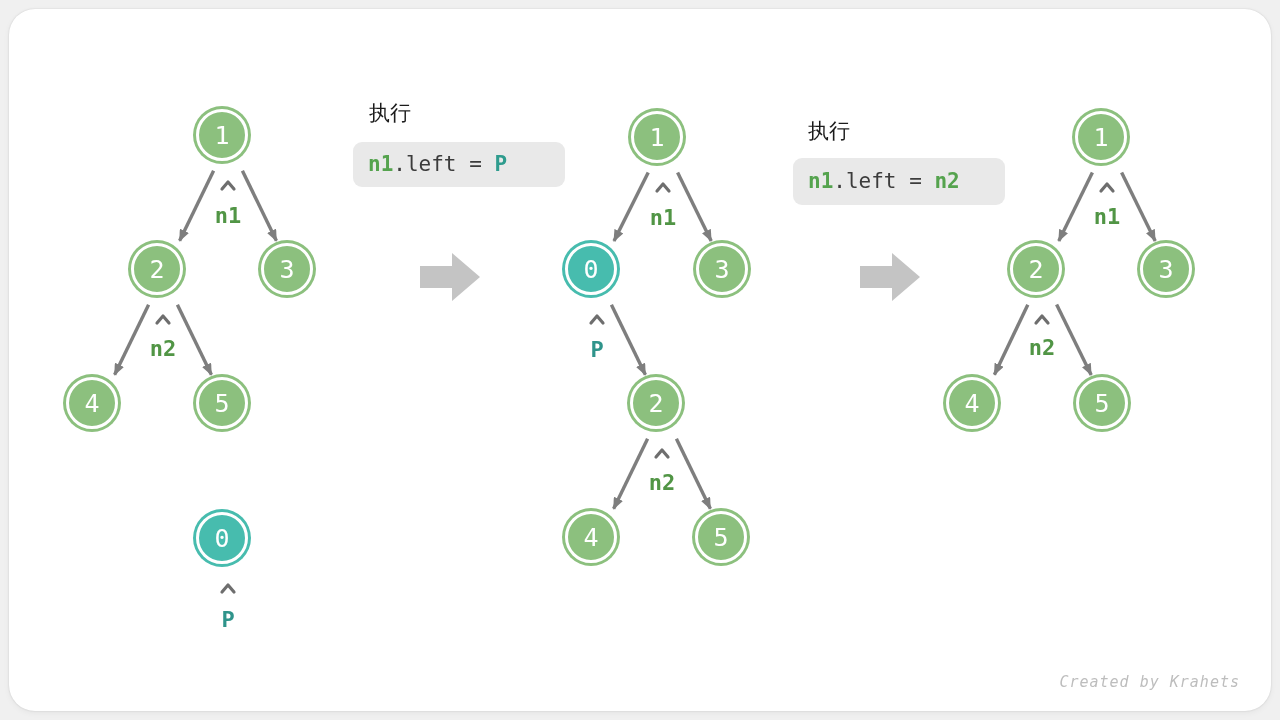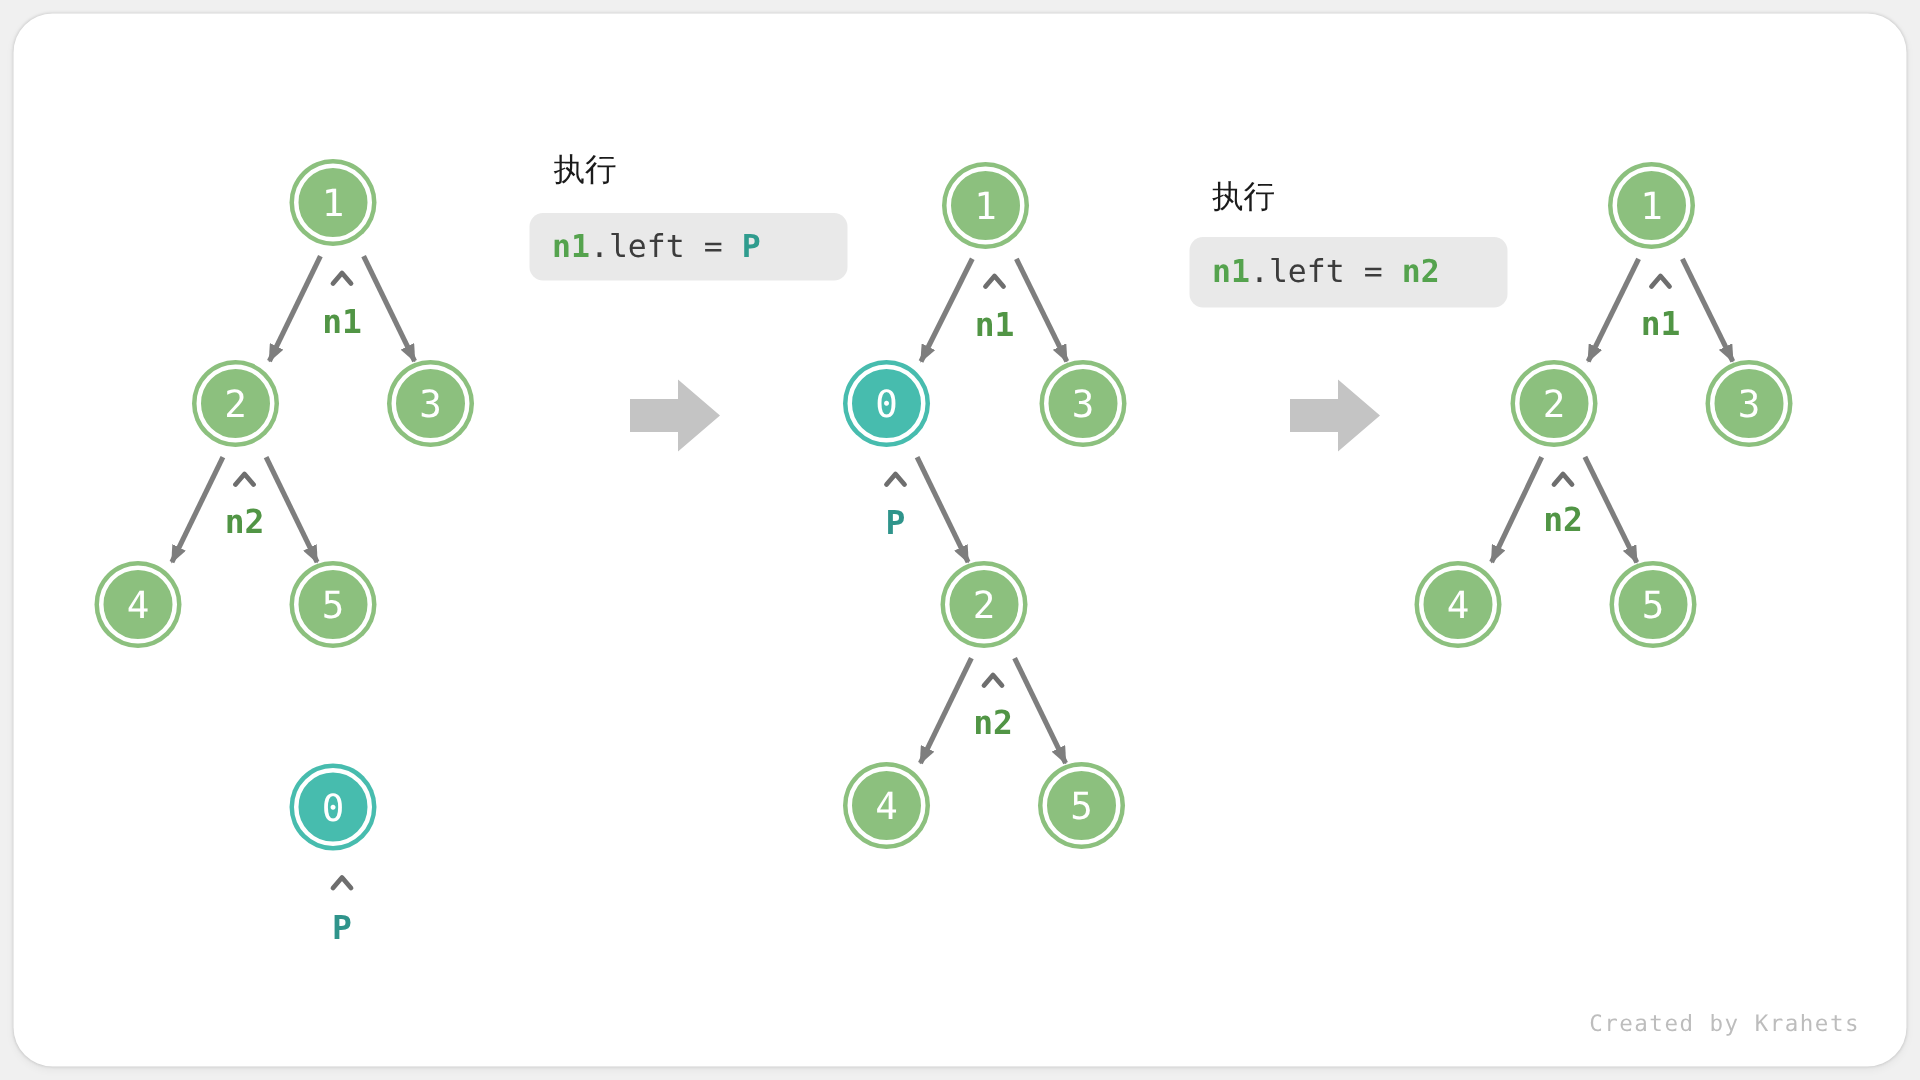--- a/index.html
+++ b/index.html
@@ -25,21 +25,21 @@
     font-size: 21px; color: #1b1b1b; z-index: 2; }
   .code-box { position: absolute; background: #e9e9e9; border-radius: 9px;
     padding: 5px 15px; z-index: 2; }
   .code-line { font-size: 21px; line-height: 35px; white-space: pre; color: #3c3c3c; }
   .tok { white-space: pre; }
   .tok.green { color: #55A34E; font-weight: bold; }
   .tok.teal  { color: #2F9C8E; font-weight: bold; }
   .tok.plain { color: #3c3c3c; font-weight: normal; }
 
   .watermark { position: absolute; right: 40px; top: 673px; font-size: 15px;
-    color: #bdbdbd; z-index: 2; letter-spacing: 1px; }
+    color: #bdbdbd; z-index: 2; letter-spacing: 1px; font-style: italic; }
 </style>
 </head>
 <body>
 
 <div class="card"></div>
 
 <svg id="edge-layer" viewBox="0 0 1280 720">
   <defs>
     <marker id="ah" viewBox="0 0 12 10" refX="11" refY="5" markerWidth="12" markerHeight="10" markerUnits="userSpaceOnUse" orient="auto">
       <path d="M0 0 L12 5 L0 10 Z" fill="#7E7E7E"></path>

